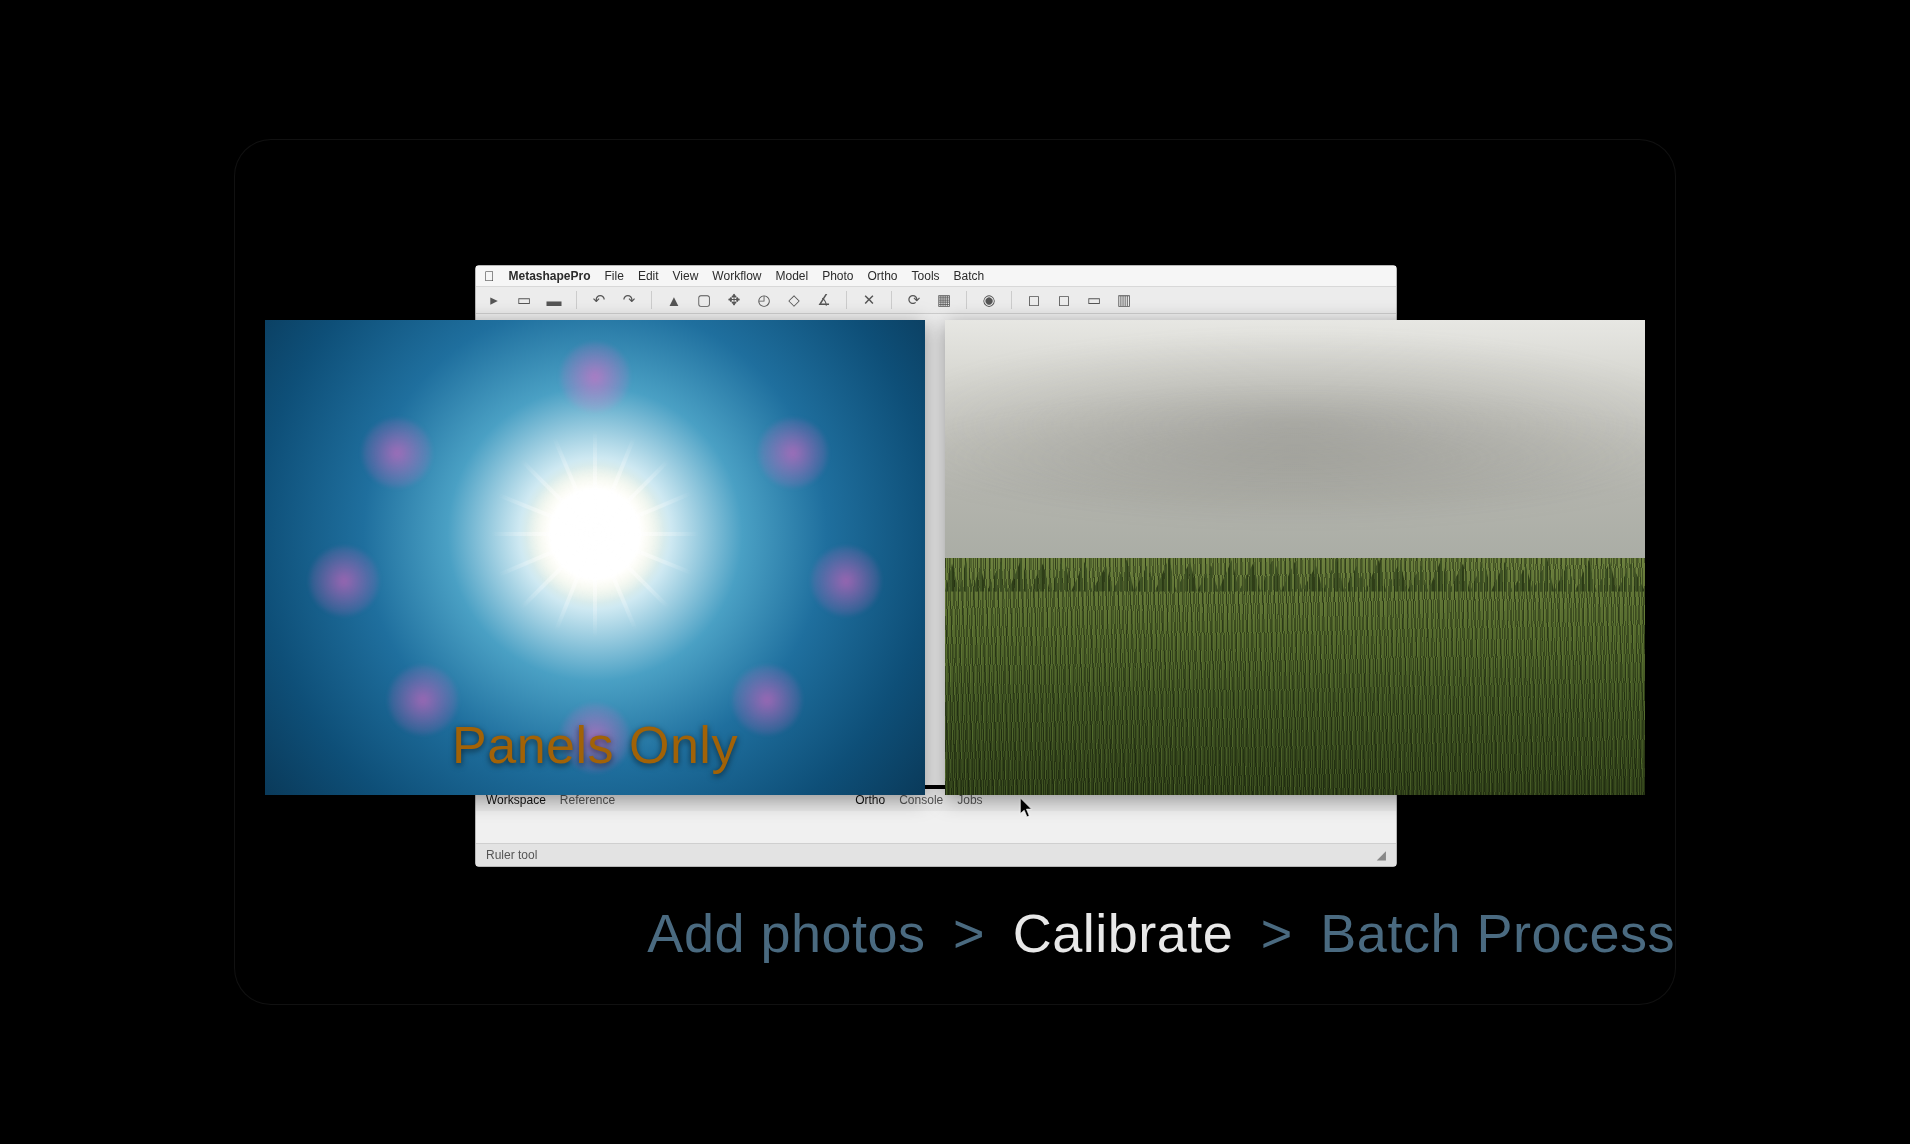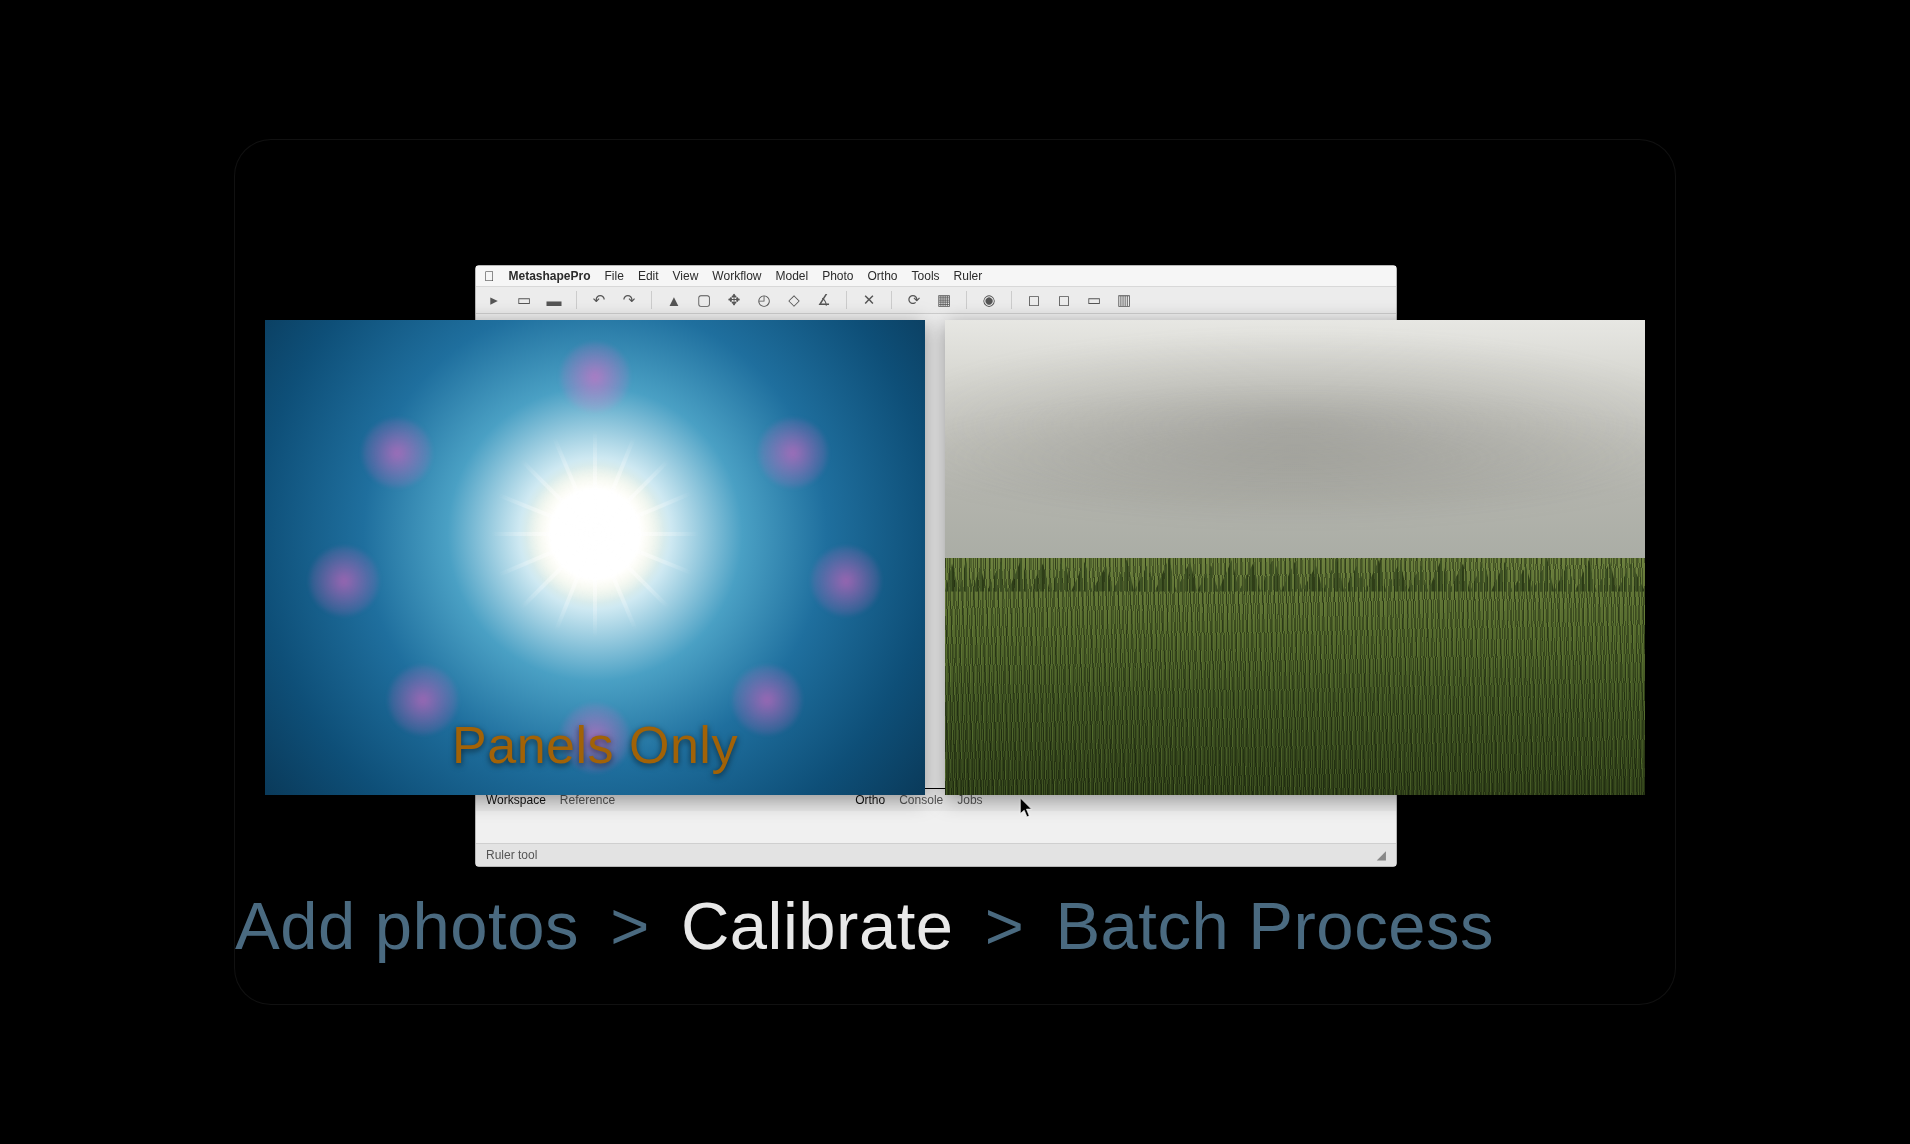--- a/index.html
+++ b/index.html
@@ -125,21 +125,21 @@
   .lower-panels {
     position: absolute;
     bottom: 0;
     left: 0;
     right: 0;
   }
   .panel-tabs-row {
     display: flex;
     justify-content: space-between;
     background: #e8e8e8;
-    border-top: 1px solid #000000;
+    border-top: 4px solid #000000;
   }
   .tab-group {
     display: flex;
     gap: 14px;
     padding: 4px 10px;
     font-size: 12px;
     color: #555;
   }
   .tab-group .active {
     color: #111;
@@ -310,22 +310,22 @@
     height: 20px;
     color: #000;
     filter: drop-shadow(0 0 1px #fff);
   }
 
   
   .breadcrumb {
     position: absolute;
     left: 0; right: 0;
     bottom: 40px;
-    text-align: left;
-    font-size: 67px;
+    text-align: right;
+    font-size: 54px;
     font-weight: 300;
     letter-spacing: 0.5px;
     white-space: nowrap;
   }
   .breadcrumb .dim   { color: #4a6a80; }
   .breadcrumb .sep   { color: #4a6a80; margin: 0 12px; }
   .breadcrumb .active{ color: #e8e8e8; }
 </style>
 </head>
 <body>
@@ -339,21 +339,21 @@
         <span class="apple-logo"></span>
         <span class="app-name">MetashapePro</span>
         <span>File</span>
         <span>Edit</span>
         <span>View</span>
         <span>Workflow</span>
         <span>Model</span>
         <span>Photo</span>
         <span>Ortho</span>
         <span>Tools</span>
-        <span>Ruler</span>
+        <span>Batch</span>
       </div>
 
 
       <div class="toolbar">
         <span class="btn">▸</span>
         <span class="btn">▭</span>
         <span class="btn">▬</span>
         <span class="sep"></span>
         <span class="btn">↶</span>
         <span class="btn">↷</span>

